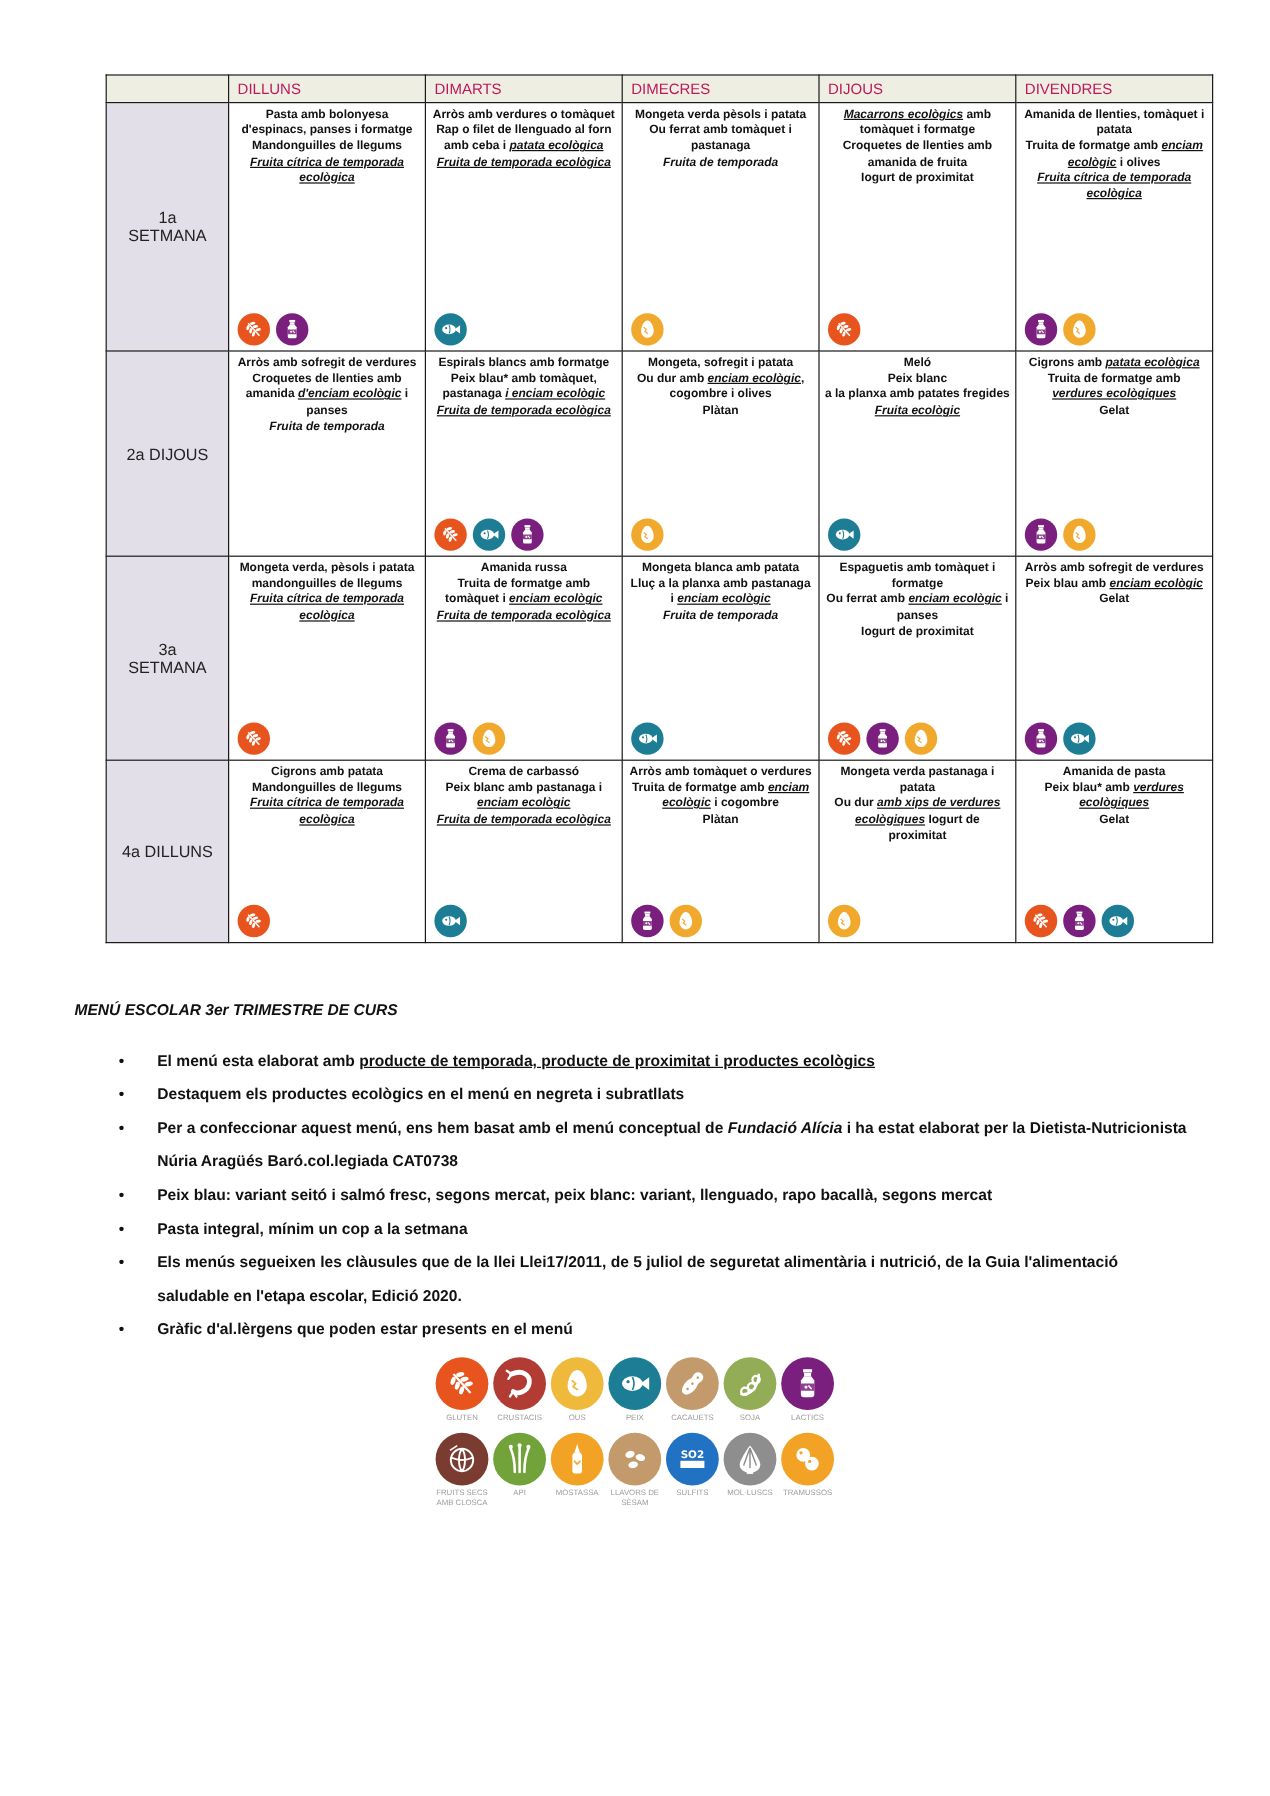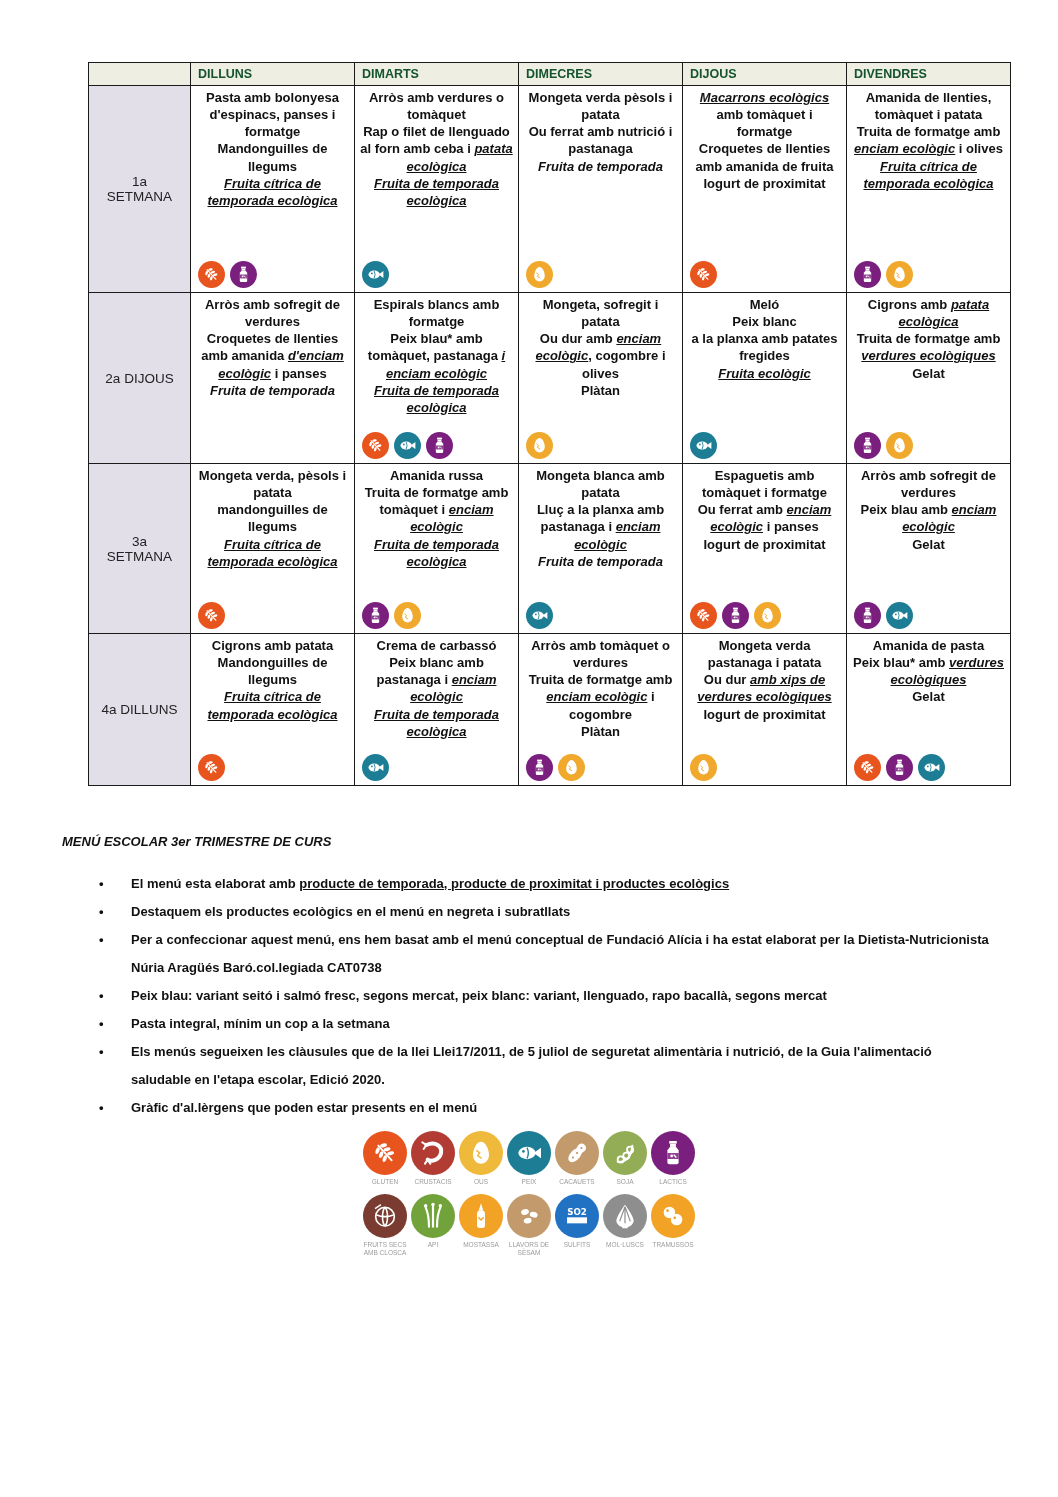--- a/index.html
+++ b/index.html
@@ -9,49 +9,49 @@
   }
   
   .menu-table{
     position:absolute;left:88px;top:62px;
     border-collapse:collapse;table-layout:fixed;width:922px;
   }
   .menu-table th,.menu-table td{border:1.6px solid #1a1a1a;box-sizing:border-box;}
   .corner-th{width:102px;background:var(--header-bg,#EEEFE2);}
   .day-th{
     width:164px;background:var(--header-bg,#EEEFE2);
-    font-weight:bold;font-size:12.5px;text-align:left;
-    padding:3px 0 3px 7px;height:23px;color:#14532d;margin-top:23px;
+    font-weight:normal;font-size:12.5px;text-align:left;
+    padding:3px 0 3px 7px;height:23px;color:#be185d;margin-top:23px;
   }
   .week-label{
     background:var(--week-bg,#E3DFE9);text-align:center;vertical-align:middle;
     font-size:13.5px;font-weight:normal;color:#222;padding:0 11px;
   }
   .menu-cell{position:relative;vertical-align:top;padding:3px 4px 4px;}
   .w1 .menu-cell,.w1 .week-label{height:207px;}
   .w2 .menu-cell,.w2 .week-label{height:171px;}
   .w3 .menu-cell,.w3 .week-label{height:170px;}
   .w4 .menu-cell,.w4 .week-label{height:152px;}
-  .cell-lines{font-weight:bold;font-size:13px;line-height:1.32;text-align:center;}
+  .cell-lines{font-weight:bold;font-size:10px;line-height:1.32;text-align:center;}
   .cell-lines .eco{font-style:italic;text-decoration:underline;}
   .cell-lines .ital{font-style:italic;}
   .cell-icons{position:absolute;left:7px;bottom:4px;display:flex;gap:5px;}
   .circ{width:27px;height:27px;border-radius:50%;display:inline-flex;align-items:center;justify-content:center;flex:0 0 auto;}
   .circ svg{width:21px;height:21px;display:block;}
   
   .notes-title{
     position:absolute;left:62px;top:834px;
     font-weight:bold;font-style:italic;font-size:13px;color:#111;
   }
   .notes-list{position:absolute;left:95px;top:870px;width:895px;}
   .bullet{display:flex;line-height:28px;font-size:13px;font-weight:bold;color:#111;}
   .bullet .marker{width:32px;flex:0 0 32px;text-align:left;padding-left:4px;}
   .bullet .btext{flex:1;}
   .bullet .u{text-decoration:underline;}
-  .bullet .i{}
+  .bullet .i{font-style:italic;}
   
   .legend{position:absolute;left:0;top:1131px;width:1058px;display:flex;flex-direction:column;align-items:center;gap:2px;}
   .legend-row{display:flex;gap:1px;justify-content:center;}
   .legend-item{width:47px;display:flex;flex-direction:column;align-items:center;}
   .lcirc{width:44px;height:44px;border-radius:50%;display:flex;align-items:center;justify-content:center;}
   .lcirc svg{width:32px;height:32px;display:block;}
   .llabel{
     margin-top:3px;font-size:6.5px;line-height:1.2;color:#9b9b9b;
     text-align:center;text-transform:uppercase;min-height:14px;
   }
@@ -118,21 +118,21 @@
                 <polygon points="15.5,12 21,8 21,16" fill="#fff"></polygon>
                 <circle cx="7.8" cy="10.8" r="1" fill="#1C7D95"></circle>
                 <path d="M10.5 8 Q12.5 12 10.5 16" stroke="#1C7D95" stroke-width="1" fill="none"></path>
               </svg>
             </span>
           </div>
         </td>
         <td class="menu-cell">
           <div class="cell-lines">
             <div class="line"><span>Mongeta verda pèsols i patata</span></div>
-            <div class="line"><span>Ou ferrat amb nutrició i pastanaga</span></div>
+            <div class="line"><span>Ou ferrat amb tomàquet i pastanaga</span></div>
             <div class="line"><span class="ital">Fruita de temporada</span></div>
           </div>
           <div class="cell-icons">
             <span class="circ" style="background: rgb(240, 169, 44);">
               <svg viewBox="0 0 24 24">
                 <path d="M12 3.5 C8.5 3.5 6 9.5 6 13.5 C6 17.1 8.7 20 12 20 C15.3 20 18 17.1 18 13.5 C18 9.5 15.5 3.5 12 3.5 Z" fill="#fff"></path>
                 <path d="M8.5 10 L11 12 L9.5 14 L12.5 16" stroke="#F0A92C" stroke-width="1.1" fill="none"></path>
               </svg>
             </span>
           </div>

